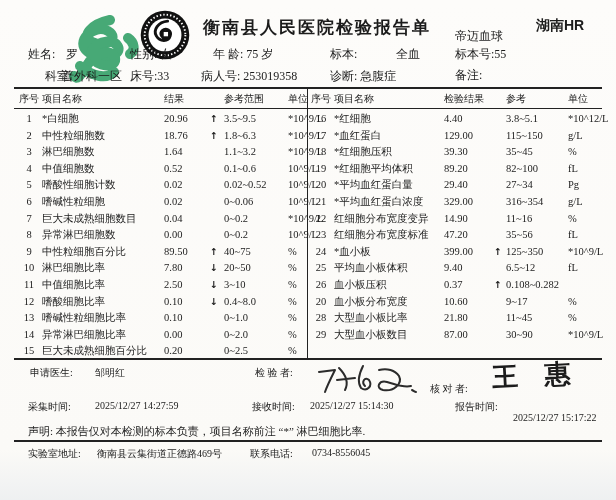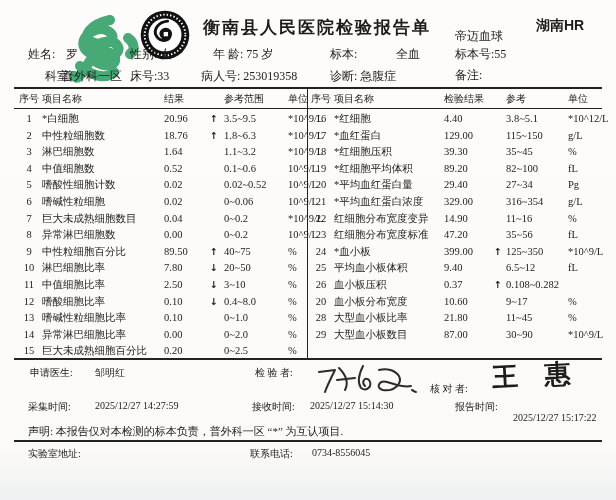--- a/index.html
+++ b/index.html
@@ -359,20 +359,21 @@
   <div class="abs foot" style="left:430px;top:382px;">核 对 者:</div>
   <div class="abs checker-name" style="left:492px;top:358px;">王 惠</div>
 
   <div class="abs foot" style="left:28px;top:400px;">采集时间:</div>
   <div class="abs foot" style="left:95px;top:400px;">2025/12/27 14:27:59</div>
   <div class="abs foot" style="left:252px;top:400px;">接收时间:</div>
   <div class="abs foot" style="left:310px;top:400px;">2025/12/27 15:14:30</div>
   <div class="abs foot" style="left:455px;top:400px;">报告时间:</div>
   <div class="abs foot" style="left:513px;top:412px;">2025/12/27  15:17:22</div>
 
-  <div class="abs statement" style="left:28px;top:424px;">声明: 本报告仅对本检测的标本负责，普外科一区 “*” 为互认项目.</div>
+  <div class="abs statement" style="left:28px;top:424px;">声明: 本报告仅对本检测的标本负责，项目名称前注 “*” 淋巴细胞比率.</div>
   <div class="hr" style="left:14px;top:440px;width:588px;height:2px;"></div>
 
   <div class="abs foot" style="left:28px;top:447px;">实验室地址:</div>
+  <div class="abs foot" style="left:97px;top:447px;">衡南县云集街道正德路469号</div>
   <div class="abs foot" style="left:250px;top:447px;">联系电话:</div>
   <div class="abs foot" style="left:312px;top:447px;">0734-8556045</div>
 
 </div>
 
 </body></html>

